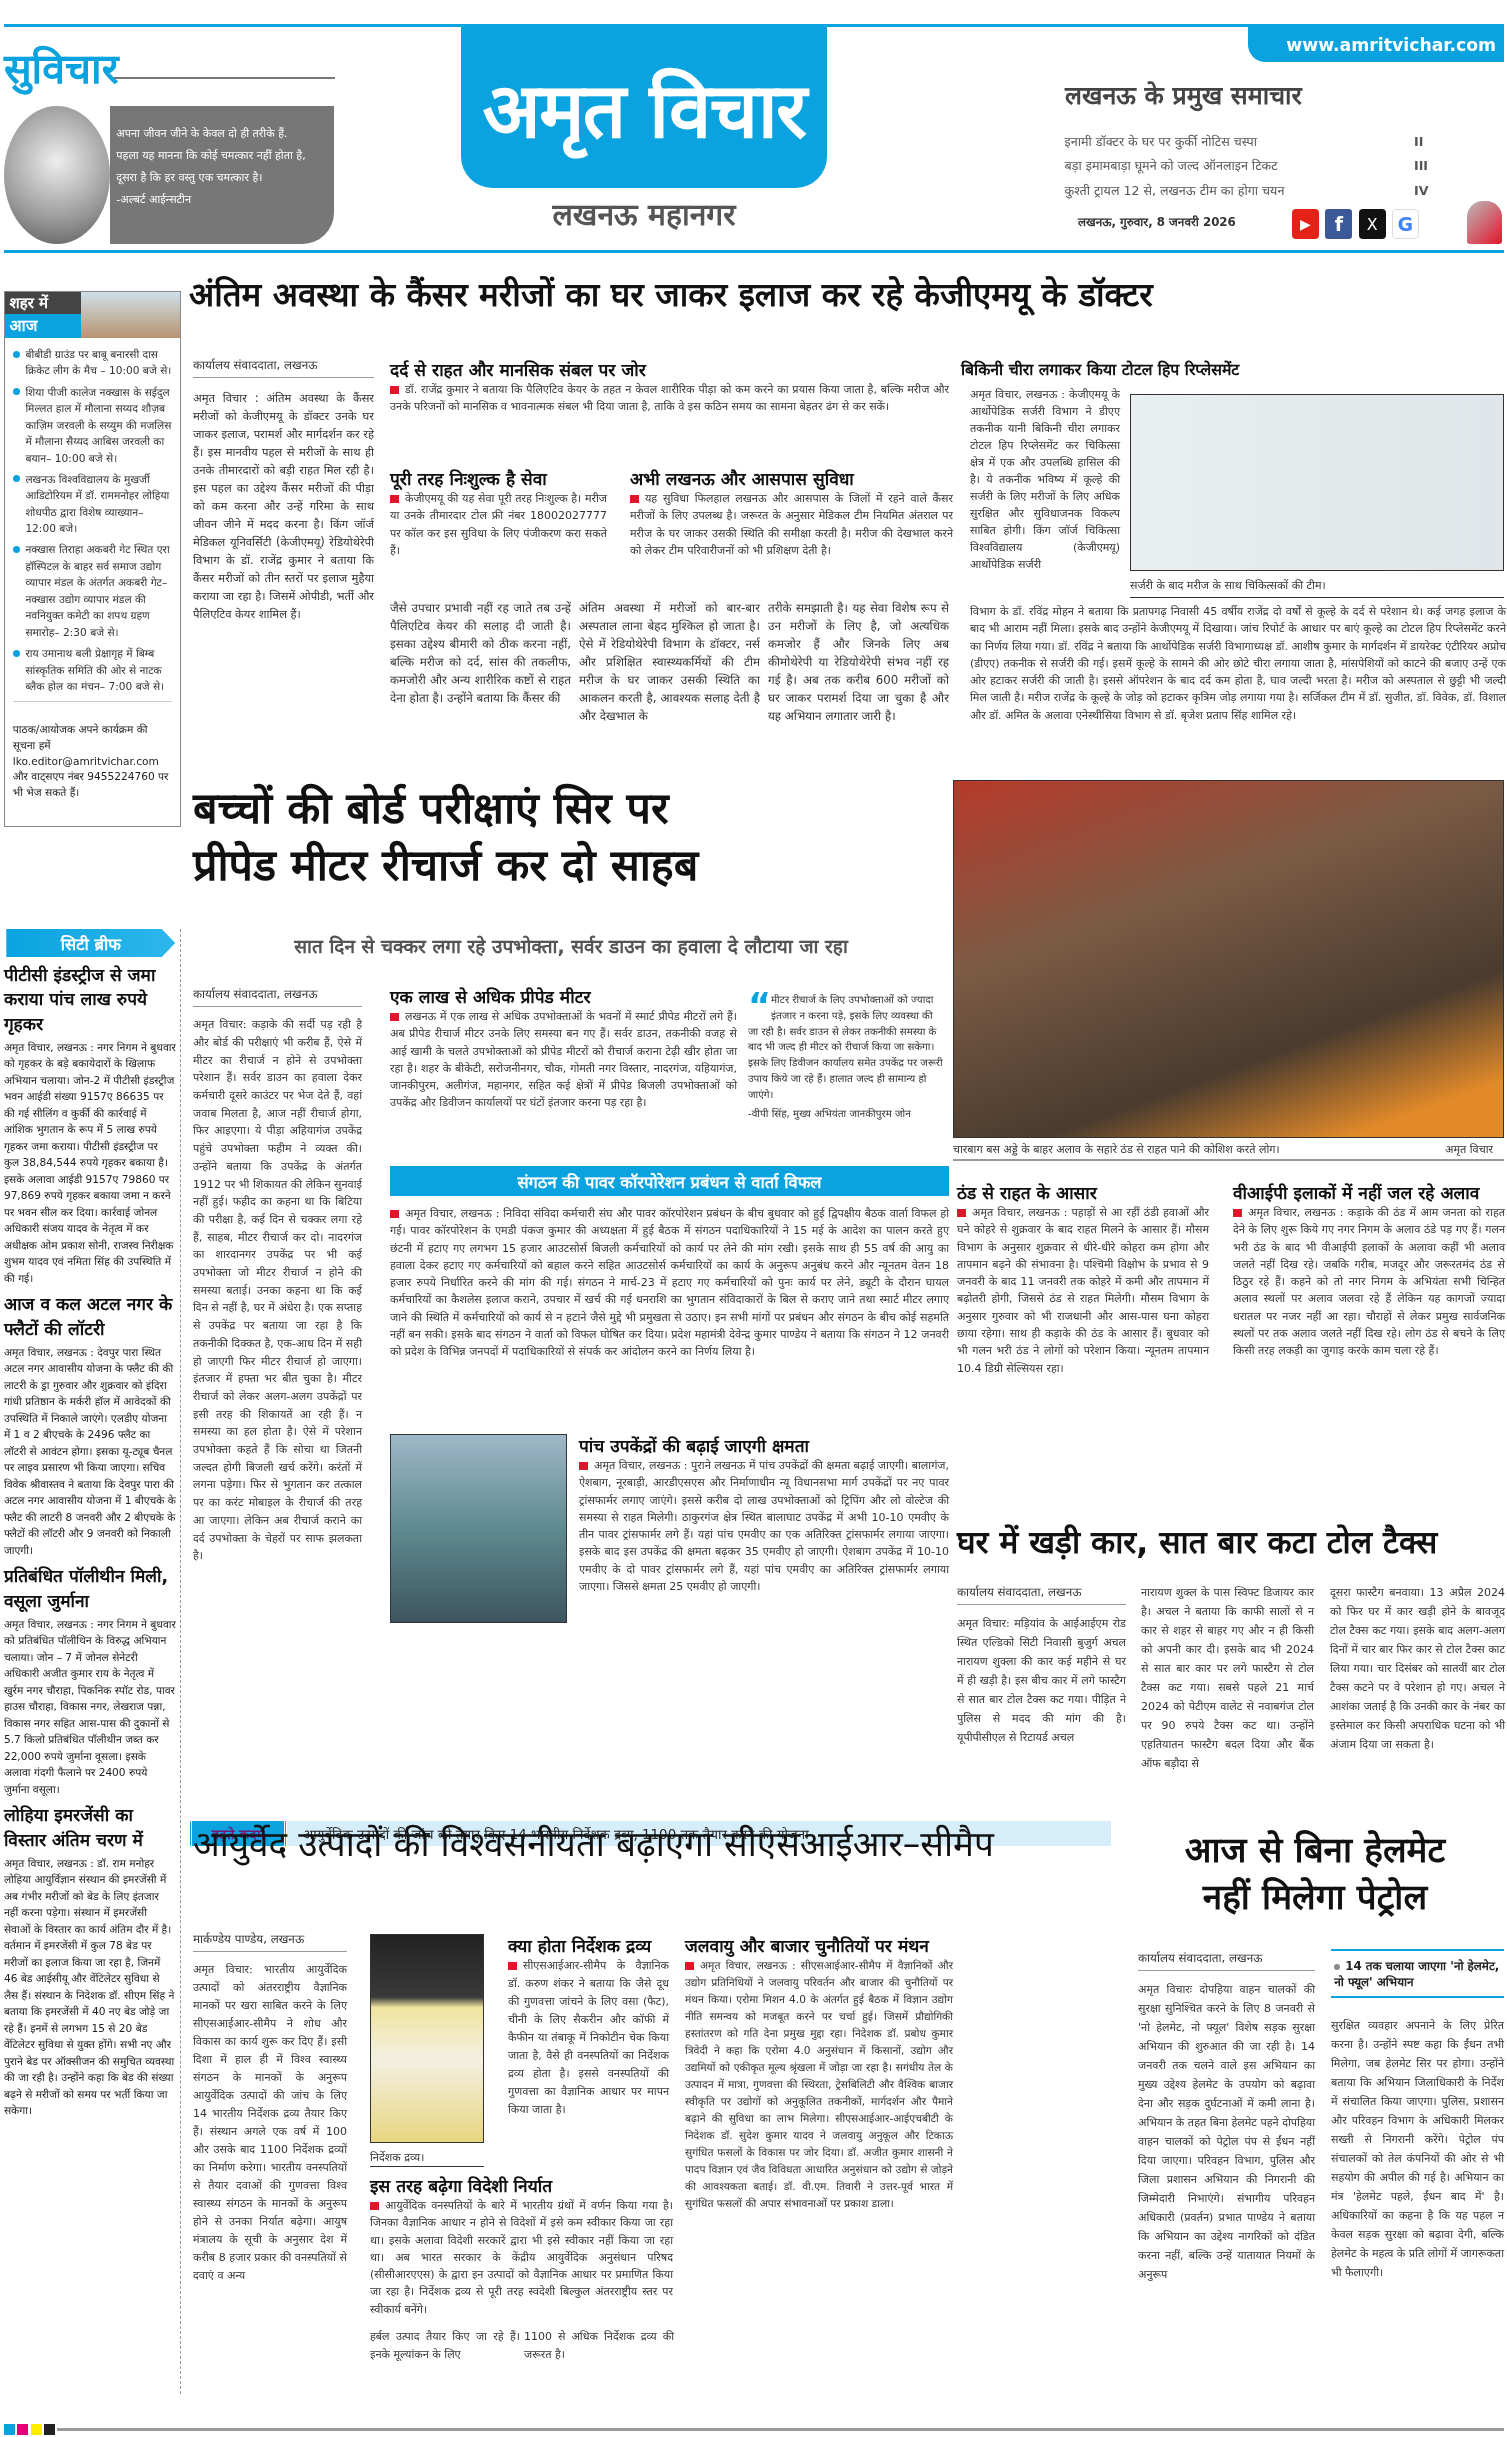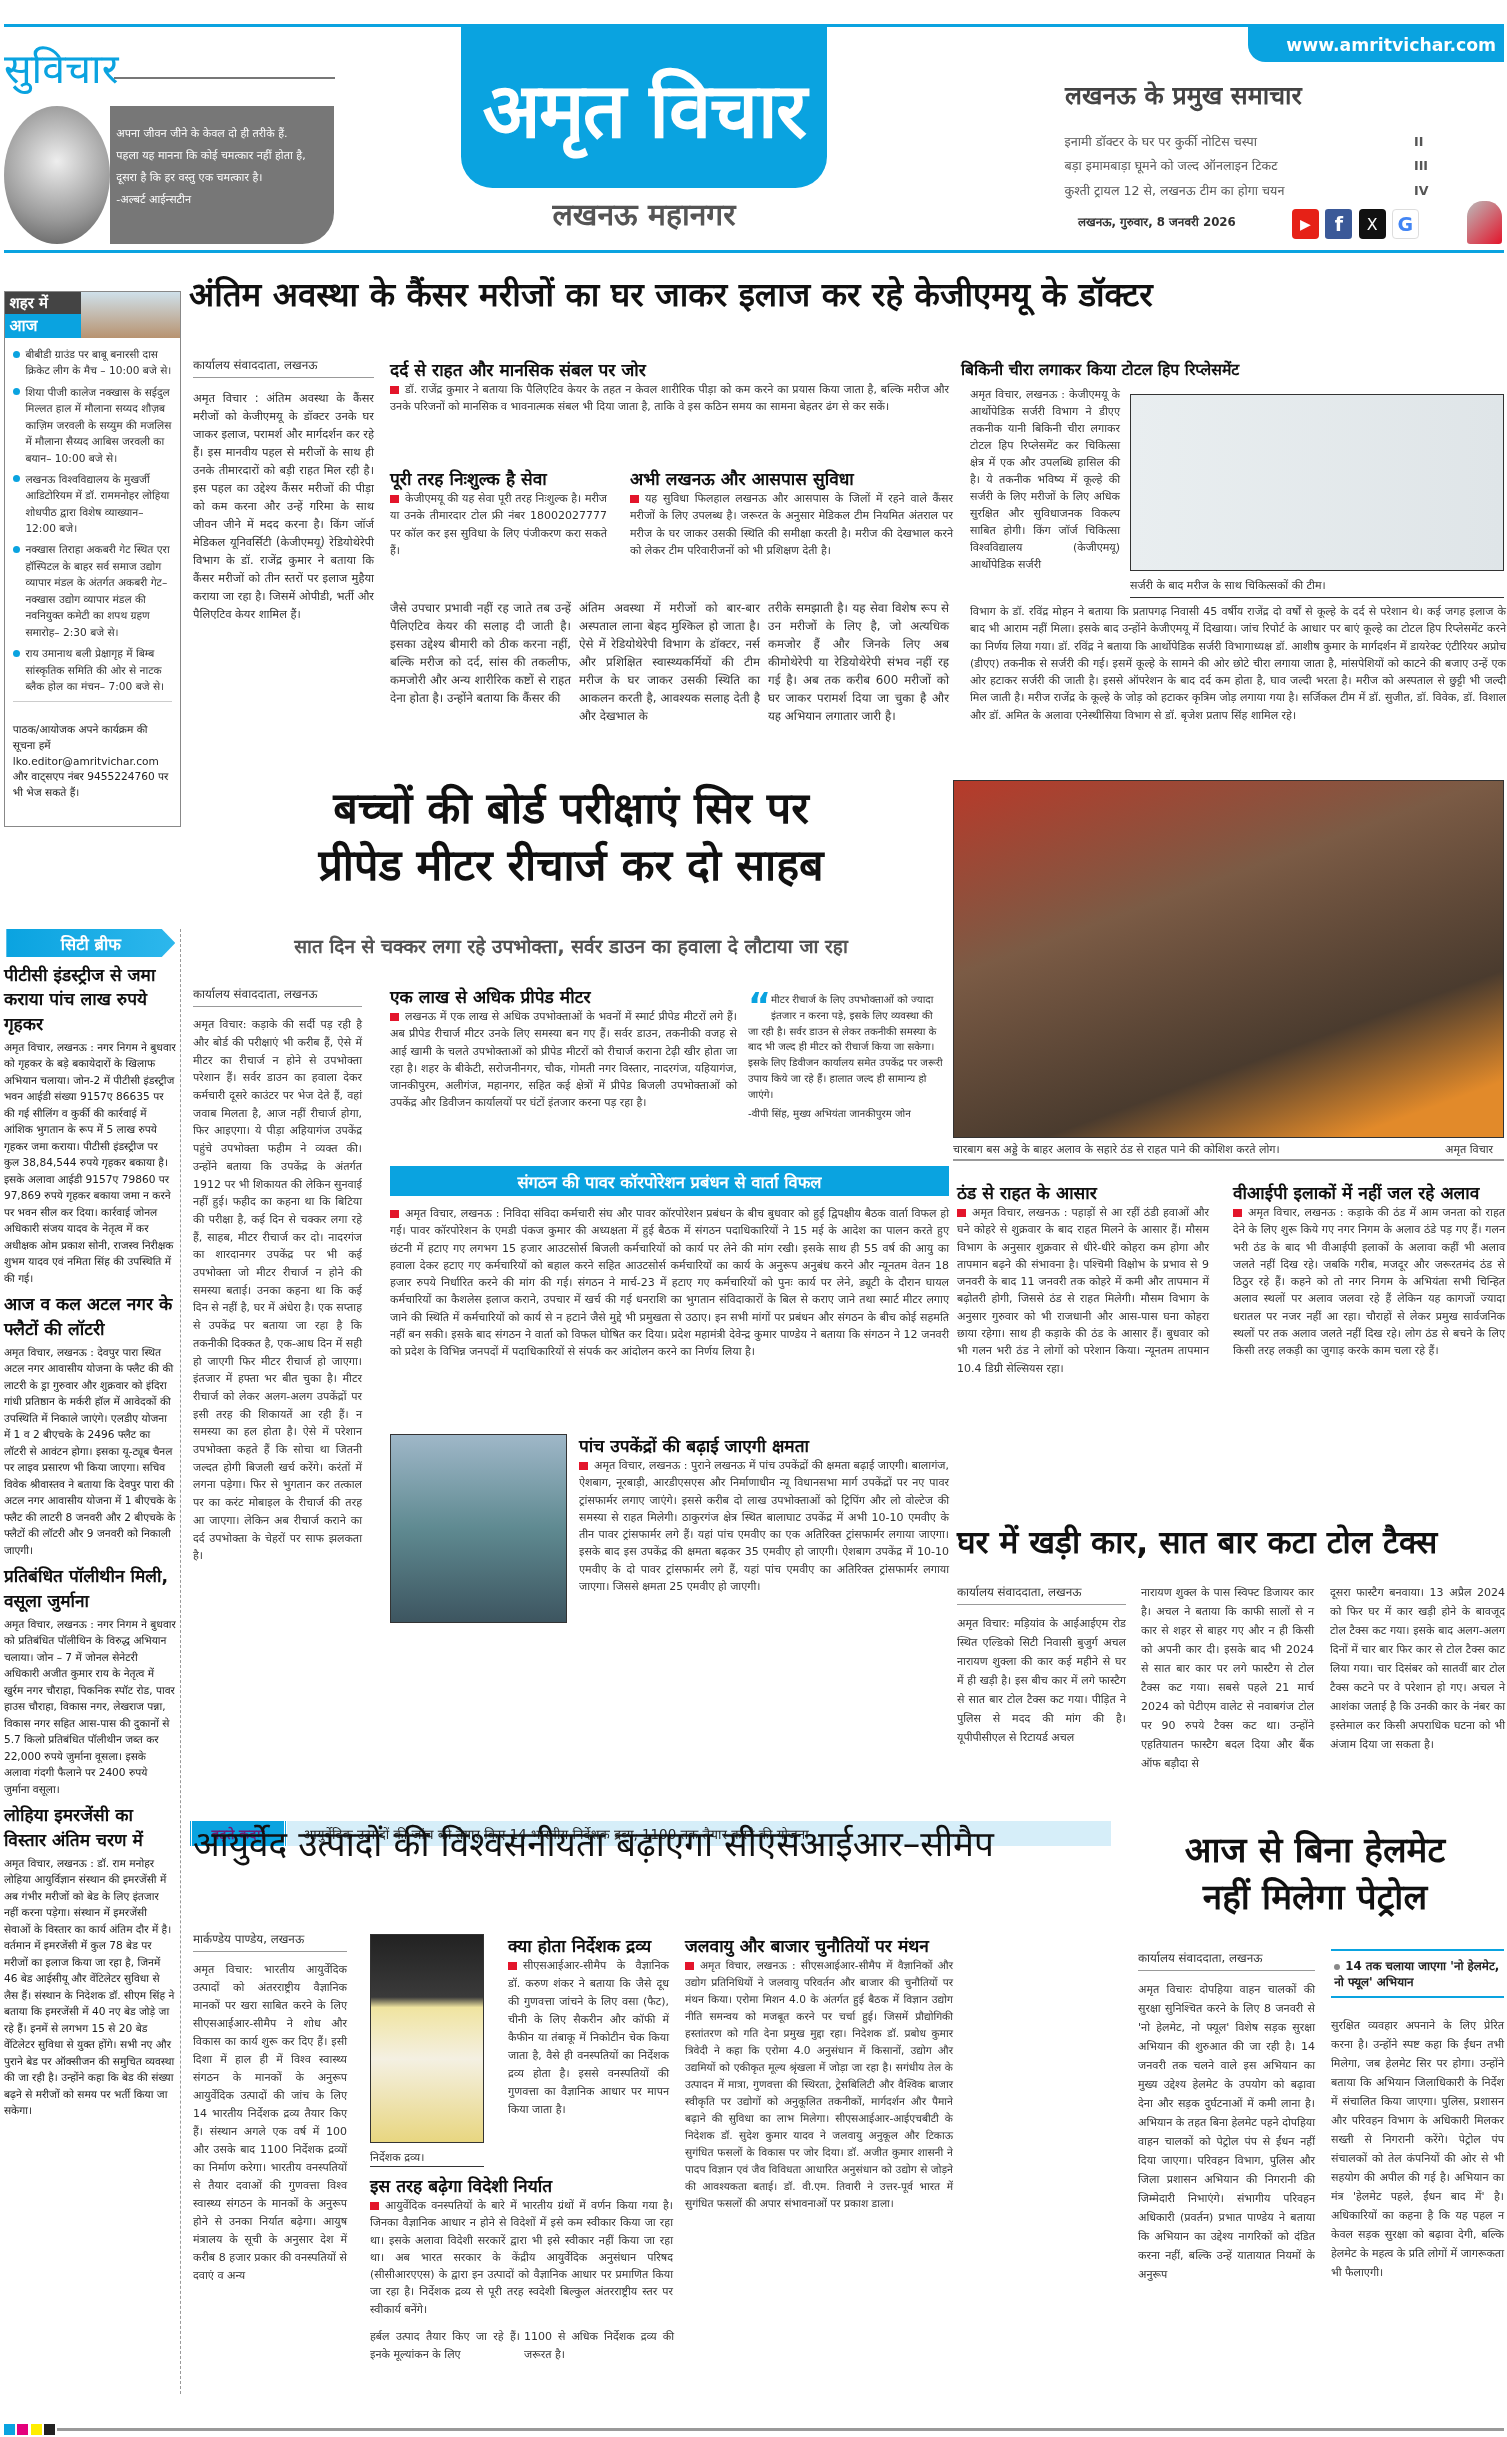--- a/index.html
+++ b/index.html
@@ -16,21 +16,21 @@
 .caption{font-size:11px;color:#333}
 .cmyk span{display:inline-block;width:11px;height:11px;margin-right:2.4px}
 </style>
 </head>
 <body>
 
 <div class="rule" style="left:3.9px;top:23.6px;width:1500px;height:3.2px"></div>
 <div class="rule" style="left:3.9px;top:250px;width:1500px;height:3.2px"></div>
 
 <div class="abs" style="left:3.9px;top:39px;width:134px">
-  <span class="blue" style="font-size:41px;font-weight:normal">सुविचार</span>
+  <span class="blue" style="font-size:41px;font-weight:bold">सुविचार</span>
 </div>
 <div class="abs" style="left:114px;top:77px;width:221px;height:1.6px;background:#777"></div>
 <div class="abs" style="left:3.9px;top:106px;width:106px;height:138px;border-radius:50%;background:radial-gradient(circle at 50% 40%,#eee,#999 60%,#555);"></div>
 <div class="abs" style="left:110px;top:106px;width:224px;height:138px;background:#777;border-radius:0 0 31.5px 0;padding:17.3px 7.9px 7.9px 6.3px;color:#fff;font-size:11px;line-height:22px">
   <div>अपना जीवन जीने के केवल दो ही तरीके हैं.</div>
   <div>पहला यह मानना कि कोई चमत्कार नहीं होता है,</div>
   <div>दूसरा है कि हर वस्तु एक चमत्कार है।</div>
   <div>-अल्बर्ट आईन्सटीन</div>
 </div>
 
@@ -131,21 +131,21 @@
 <div class="abs body" style="left:579px;top:599px;width:181px">अंतिम अवस्था में मरीजों को बार-बार अस्पताल लाना बेहद मुश्किल हो जाता है। ऐसे में रेडियोथेरेपी विभाग के डॉक्टर, नर्स और प्रशिक्षित स्वास्थ्यकर्मियों की टीम मरीज के घर जाकर उसकी स्थिति का आकलन करती है, आवश्यक सलाह देती है और देखभाल के</div>
 <div class="abs body" style="left:768px;top:599px;width:181px">तरीके समझाती है। यह सेवा विशेष रूप से उन मरीजों के लिए है, जो अत्यधिक कमजोर हैं और जिनके लिए अब कीमोथेरेपी या रेडियोथेरेपी संभव नहीं रह गई है। अब तक करीब 600 मरीजों को घर जाकर परामर्श दिया जा चुका है और यह अभियान लगातार जारी है।</div>
 
 <div class="abs sub" style="left:961px;top:358px;font-size:15.8px">बिकिनी चीरा लगाकर किया टोटल हिप रिप्लेसमेंट</div>
 <div class="abs body" style="left:970px;top:386px;width:150px;font-size:11px;line-height:17px">अमृत विचार, लखनऊ : केजीएमयू के आर्थोपेडिक सर्जरी विभाग ने डीएए तकनीक यानी बिकिनी चीरा लगाकर टोटल हिप रिप्लेसमेंट कर चिकित्सा क्षेत्र में एक और उपलब्धि हासिल की है। ये तकनीक भविष्य में कूल्हे की सर्जरी के लिए मरीजों के लिए अधिक सुरक्षित और सुविधाजनक विकल्प साबित होगी। किंग जॉर्ज चिकित्सा विश्वविद्यालय (केजीएमयू) आर्थोपेडिक सर्जरी</div>
 <div class="abs photo" style="left:1130px;top:394px;width:374px;height:177px;background:linear-gradient(90deg,#e9eef0,#dfe5e8)"></div>
 <div class="abs caption" style="left:1130px;top:577px">सर्जरी के बाद मरीज के साथ चिकित्सकों की टीम।</div>
 <div class="abs" style="left:1130px;top:597px;width:374px;height:0.8px;background:#333"></div>
 <div class="abs body" style="left:970px;top:603px;width:536px;font-size:11px;line-height:17.3px">विभाग के डॉ. रविंद्र मोहन ने बताया कि प्रतापगढ़ निवासी 45 वर्षीय राजेंद्र दो वर्षों से कूल्हे के दर्द से परेशान थे। कई जगह इलाज के बाद भी आराम नहीं मिला। इसके बाद उन्होंने केजीएमयू में दिखाया। जांच रिपोर्ट के आधार पर बाएं कूल्हे का टोटल हिप रिप्लेसमेंट करने का निर्णय लिया गया। डॉ. रविंद्र ने बताया कि आर्थोपेडिक सर्जरी विभागाध्यक्ष डॉ. आशीष कुमार के मार्गदर्शन में डायरेक्ट एंटीरियर अप्रोच (डीएए) तकनीक से सर्जरी की गई। इसमें कूल्हे के सामने की ओर छोटे चीरा लगाया जाता है, मांसपेशियों को काटने की बजाए उन्हें एक ओर हटाकर सर्जरी की जाती है। इससे ऑपरेशन के बाद दर्द कम होता है, घाव जल्दी भरता है। मरीज को अस्पताल से छुट्टी भी जल्दी मिल जाती है। मरीज राजेंद्र के कूल्हे के जोड़ को हटाकर कृत्रिम जोड़ लगाया गया है। सर्जिकल टीम में डॉ. सुजीत, डॉ. विवेक, डॉ. विशाल और डॉ. अमित के अलावा एनेस्थीसिया विभाग से डॉ. बृजेश प्रताप सिंह शामिल रहे।</div>
 
-<div class="abs hl" style="left:193px;top:780px;width:756px;font-size:43px;line-height:57px;text-align:center">
+<div class="abs hl" style="left:193px;top:780px;width:756px;font-size:43px;line-height:57px;">
   <div>बच्चों की बोर्ड परीक्षाएं सिर पर</div>
   <div>प्रीपेड मीटर रीचार्ज कर दो साहब</div>
 </div>
 <div class="abs" style="left:193px;top:933px;width:756px;font-size:19px;font-weight:bold;color:#555;text-align:center">सात दिन से चक्कर लगा रहे उपभोक्ता, सर्वर डाउन का हवाला दे लौटाया जा रहा</div>
 <div class="abs" style="left:193px;top:985px;width:169px">
   <div class="byline">कार्यालय संवाददाता, लखनऊ</div>
   <div class="body" style="margin-top:9.5px;font-size:11px;line-height:17.7px">अमृत विचार: कड़ाके की सर्दी पड़ रही है और बोर्ड की परीक्षाएं भी करीब हैं, ऐसे में मीटर का रीचार्ज न होने से उपभोक्ता परेशान हैं। सर्वर डाउन का हवाला देकर कर्मचारी दूसरे काउंटर पर भेज देते हैं, वहां जवाब मिलता है, आज नहीं रीचार्ज होगा, फिर आइएगा। ये पीड़ा अहियागंज उपकेंद्र पहुंचे उपभोक्ता फहीम ने व्यक्त की। उन्होंने बताया कि उपकेंद्र के अंतर्गत 1912 पर भी शिकायत की लेकिन सुनवाई नहीं हुई। फहीद का कहना था कि बिटिया की परीक्षा है, कई दिन से चक्कर लगा रहे हैं, साहब, मीटर रीचार्ज कर दो। नादरगंज का शारदानगर उपकेंद्र पर भी कई उपभोक्ता जो मीटर रीचार्ज न होने की समस्या बताई। उनका कहना था कि कई दिन से नहीं है, घर में अंधेरा है। एक सप्ताह से उपकेंद्र पर बताया जा रहा है कि तकनीकी दिक्कत है, एक-आध दिन में सही हो जाएगी फिर मीटर रीचार्ज हो जाएगा। इंतजार में हफ्ता भर बीत चुका है। मीटर रीचार्ज को लेकर अलग-अलग उपकेंद्रों पर इसी तरह की शिकायतें आ रही हैं। न समस्या का हल होता है। ऐसे में परेशान उपभोक्ता कहते हैं कि सोचा था जितनी जल्दत होगी बिजली खर्च करेंगे। करंतों में लगना पड़ेगा। फिर से भुगतान कर तत्काल पर का करंट मोबाइल के रीचार्ज की तरह आ जाएगा। लेकिन अब रीचार्ज कराने का दर्द उपभोक्ता के चेहरों पर साफ झलकता है।</div>
 </div>
 <div class="abs" style="left:390px;top:985px;width:347px">
   <div class="sub">एक लाख से अधिक प्रीपेड मीटर</div>

